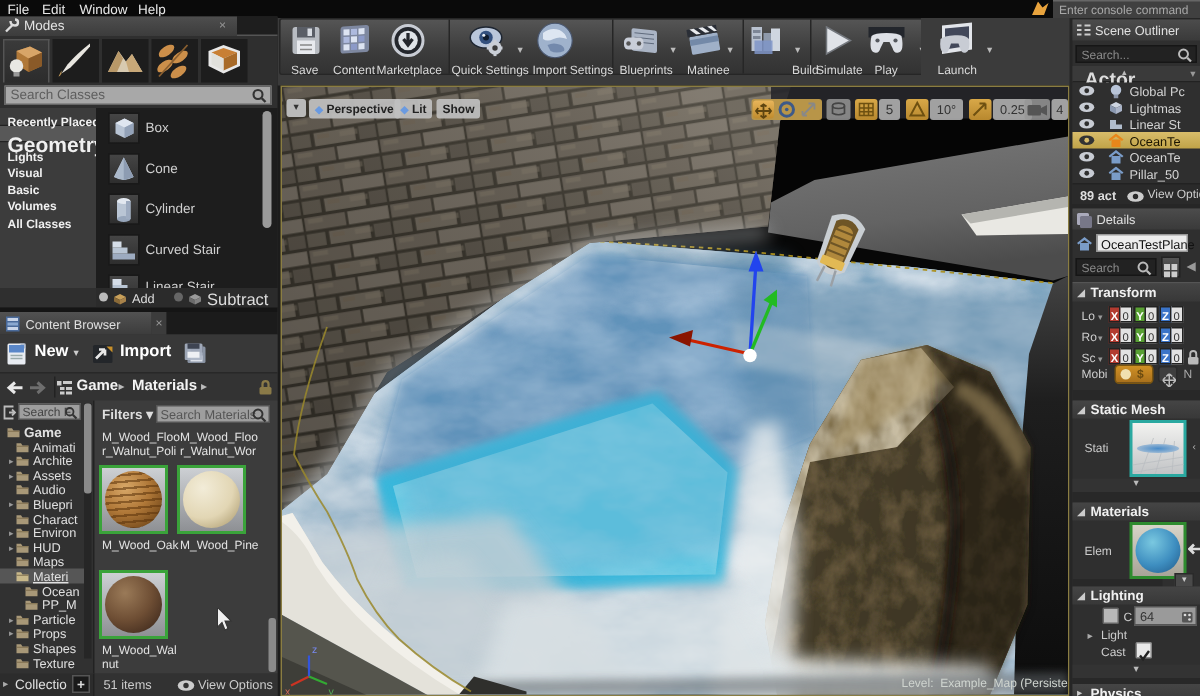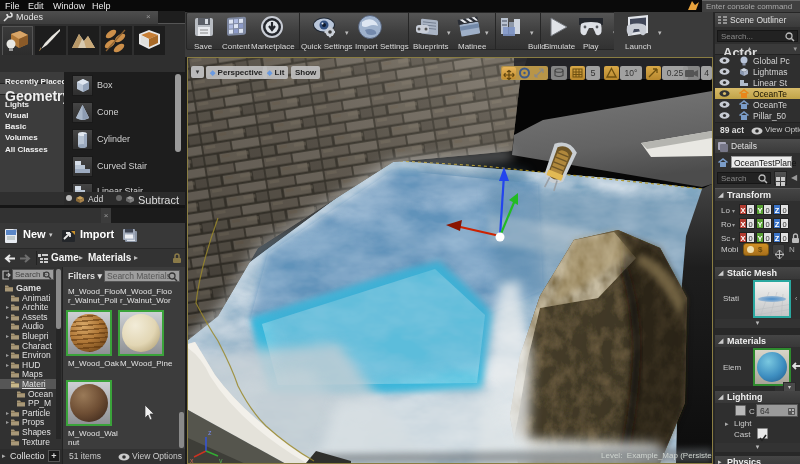--- a/index.html
+++ b/index.html
@@ -195,20 +195,27 @@
   </div>
   <div class="abs" style="left:134px;top:15px;width:31px;height:29px;background:#1d1d1d;">
     <svg width="31" height="27">
         <polygon points="5,8 15,4 26,8 26,18 15,23 5,18" fill="#e8e8e8"></polygon>
         <polygon points="7,9 15,6 24,9 15,13" fill="#c87f35"></polygon>
         <polygon points="15,13 24,9 24,17 15,21" fill="#a86a28"></polygon>
         <polygon points="7,9 15,13 15,21 7,17" fill="#e0e0dc"></polygon>
       </svg>
   </div>
 
+  <div class="abs" style="left:3px;top:46px;width:178px;height:13px;background:#a8a8a8;border:1px solid #666;">
+    <span style="position:absolute;left:3px;top:0px;font-size:9px;color:#5e5e5e;">Search Classes</span>
+    <svg class="abs" style="right:2px;top:1px;" width="10" height="10">
+        <circle cx="4" cy="4" r="3" fill="none" stroke="#333" stroke-width="1.4"></circle>
+        <line x1="6.5" y1="6.5" x2="9" y2="9" stroke="#333" stroke-width="1.6"></line>
+      </svg>
+  </div>
 
   <div class="abs" style="left:0;top:61px;width:64px;height:120px;background:#3c3c3c;font-weight:bold;color:#f0f0f0;white-space:nowrap;overflow:hidden;">
     <div style="padding:5px 0 0 5px;font-size:8px;height:11px;">Recently Placed</div>
     <div style="padding:4px 0 0 5px;font-size:14px;height:12px;background:#585858;border-top:1px solid #222;border-bottom:1px solid #222;">Geometry</div>
     <div style="padding:5px 0 0 5px;font-size:8px;height:11px;">Lights</div>
     <div style="padding:5px 0 0 5px;font-size:8px;height:11px;">Visual</div>
     <div style="padding:5px 0 0 5px;font-size:8px;height:11px;">Basic</div>
     <div style="padding:5px 0 0 5px;font-size:8px;height:11px;">Volumes</div>
     <div style="padding:6px 0 0 5px;font-size:8px;height:11px;">All Classes</div>
   </div>
@@ -274,20 +281,29 @@
         <polygon points="2,5 6,3 10,5 6,7" fill="#9a9a9a"></polygon>
         <polygon points="2,5 6,7 6,10 2,8" fill="#6a6a6a"></polygon>
         <polygon points="6,7 10,5 10,8 6,10" fill="#828282"></polygon>
       </svg>
     <span class="abs" style="left:74px;top:2px;font-size:11px;color:#ddd;">Subtract</span>
   </div>
 </div>
 
 <div class="abs" style="left:0;top:205px;width:185px;height:259px;background:#323232;">
   <div class="abs" style="left:0;top:0;width:185px;height:3px;background:#151515;"></div>
+  <div class="abs" style="left:0;top:3px;width:101px;height:15px;background:linear-gradient(#525252,#3c3c3c);">
+    <svg class="abs" style="left:3px;top:2px;" width="12" height="12">
+        <rect x="1" y="1" width="9" height="10" fill="#4a6a9a"></rect>
+        <rect x="2" y="2" width="7" height="2" fill="#c8d4e8"></rect>
+        <rect x="2" y="5" width="7" height="2" fill="#8aa8d0"></rect>
+        <rect x="2" y="8" width="7" height="2" fill="#c8d4e8"></rect>
+      </svg>
+    <span style="position:absolute;left:17px;top:3px;font-size:8.5px;color:#e0e0e0;">Content Browser</span>
+  </div>
   <div class="abs" style="left:101px;top:3px;width:10px;height:15px;background:#3c3c3c;color:#999;font-size:8px;text-align:center;line-height:15px;">×</div>
   <div class="abs" style="left:111px;top:3px;width:74px;height:15px;background:#1b1b1b;"></div>
 
   <div class="abs" style="left:0;top:18px;width:185px;height:25px;background:#383838;">
     <svg class="abs" style="left:4px;top:4px;" width="17" height="17">
         <rect x="1" y="2" width="12" height="14" rx="1" fill="#e8ecf2"></rect>
         <polygon points="9,2 13,2 13,6" fill="#b0bcd0"></polygon>
         <rect x="2" y="3" width="10" height="5" fill="#5a87c8"></rect>
         <line x1="3" y1="10" x2="11" y2="10" stroke="#9aa" stroke-width="1"></line>
         <line x1="3" y1="12" x2="11" y2="12" stroke="#9aa" stroke-width="1"></line>

